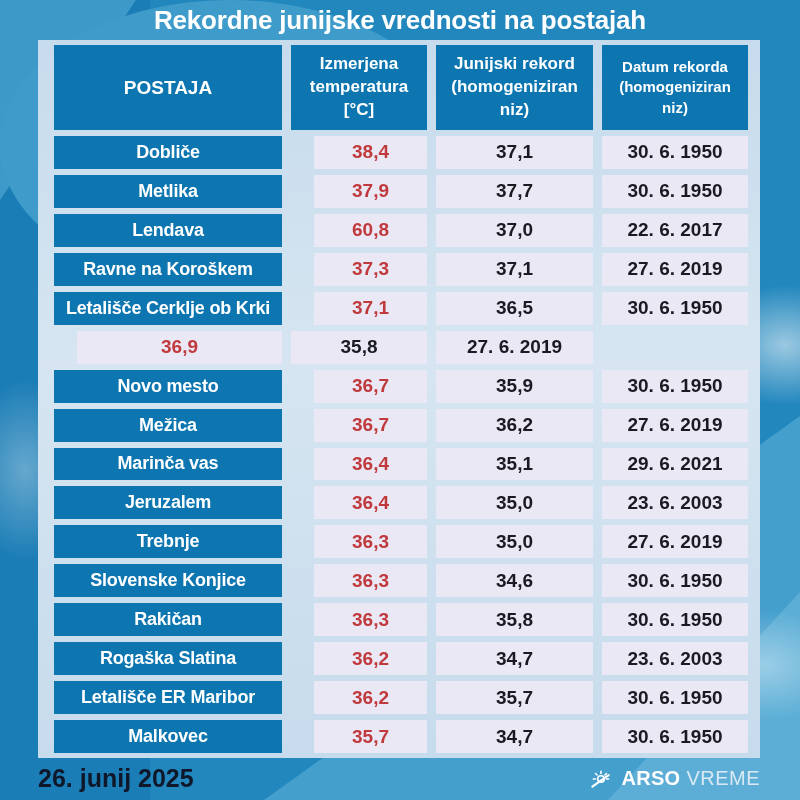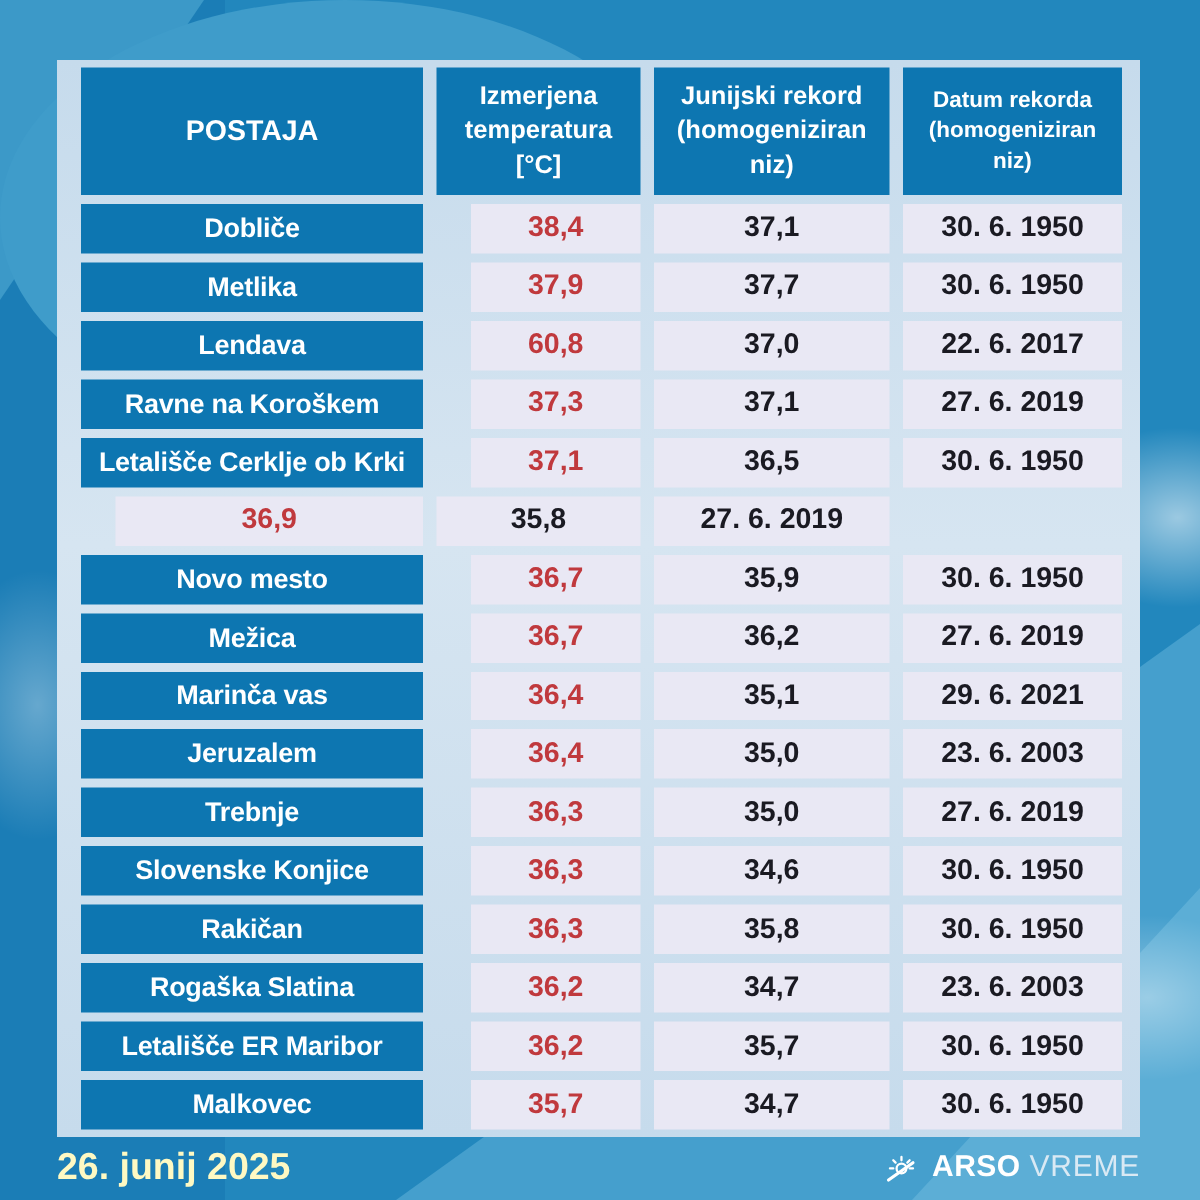--- a/index.html
+++ b/index.html
@@ -33,21 +33,21 @@
   .cell.blue{background:#0d76b1;color:#ffffff;}
   .cell.station{font-size:18px;white-space:nowrap;letter-spacing:-.2px;}
   .header-row .cell{background:#0d76b1;color:#ffffff;line-height:1.35;padding:2px 4px;box-sizing:border-box;}
   .header-row .h-station{font-size:19px;}
   .header-row .h-measured,.header-row .h-record{font-size:17px;}
   .header-row .h-date{font-size:15px;}
   .cell.measured{color:#c0393d;margin-left:23px;}
   
   .footer{position:absolute;left:38px;top:756px;width:722px;height:44px;
         display:flex;align-items:center;justify-content:space-between;}
-  .footer-date{color:#fef9c3;font-size:25px;font-weight:700;}
+  .footer-date{color:#0f172a;font-size:25px;font-weight:700;}
   .brand{display:flex;align-items:center;gap:9px;}
   .brand svg{display:block;}
   .brand-bold{color:#ffffff;font-size:20px;font-weight:700;letter-spacing:.3px;}
   .brand-light{color:#d9e9f4;font-size:20px;font-weight:400;letter-spacing:.5px;margin-left:-3px;}
 </style>
 </head>
 <body>
 
 <div class="page">
 
@@ -55,20 +55,21 @@
     <div class="shape shape-left-dark"></div>
     <div class="shape shape-corner-tl"></div>
     <div class="shape-title-glow"></div>
     <div class="shape shape-band"></div>
     <div class="shape shape-band2"></div>
     <div class="cloud cloud1"></div>
     <div class="cloud cloud2"></div>
     <div class="cloud cloud3"></div>
   </div>
 
+  <div class="title">Rekordne junijske vrednosti na postajah</div>
 
   <div class="table-wrap">
     <div class="table-grid">
       <div class="row header-row">
         <div class="cell h-station">POSTAJA</div>
         <div class="cell h-measured">Izmerjena temperatura [°C]</div>
         <div class="cell h-record">Junijski rekord (homogeniziran niz)</div>
         <div class="cell h-date">Datum rekorda (homogeniziran niz)</div>
       </div>
 

